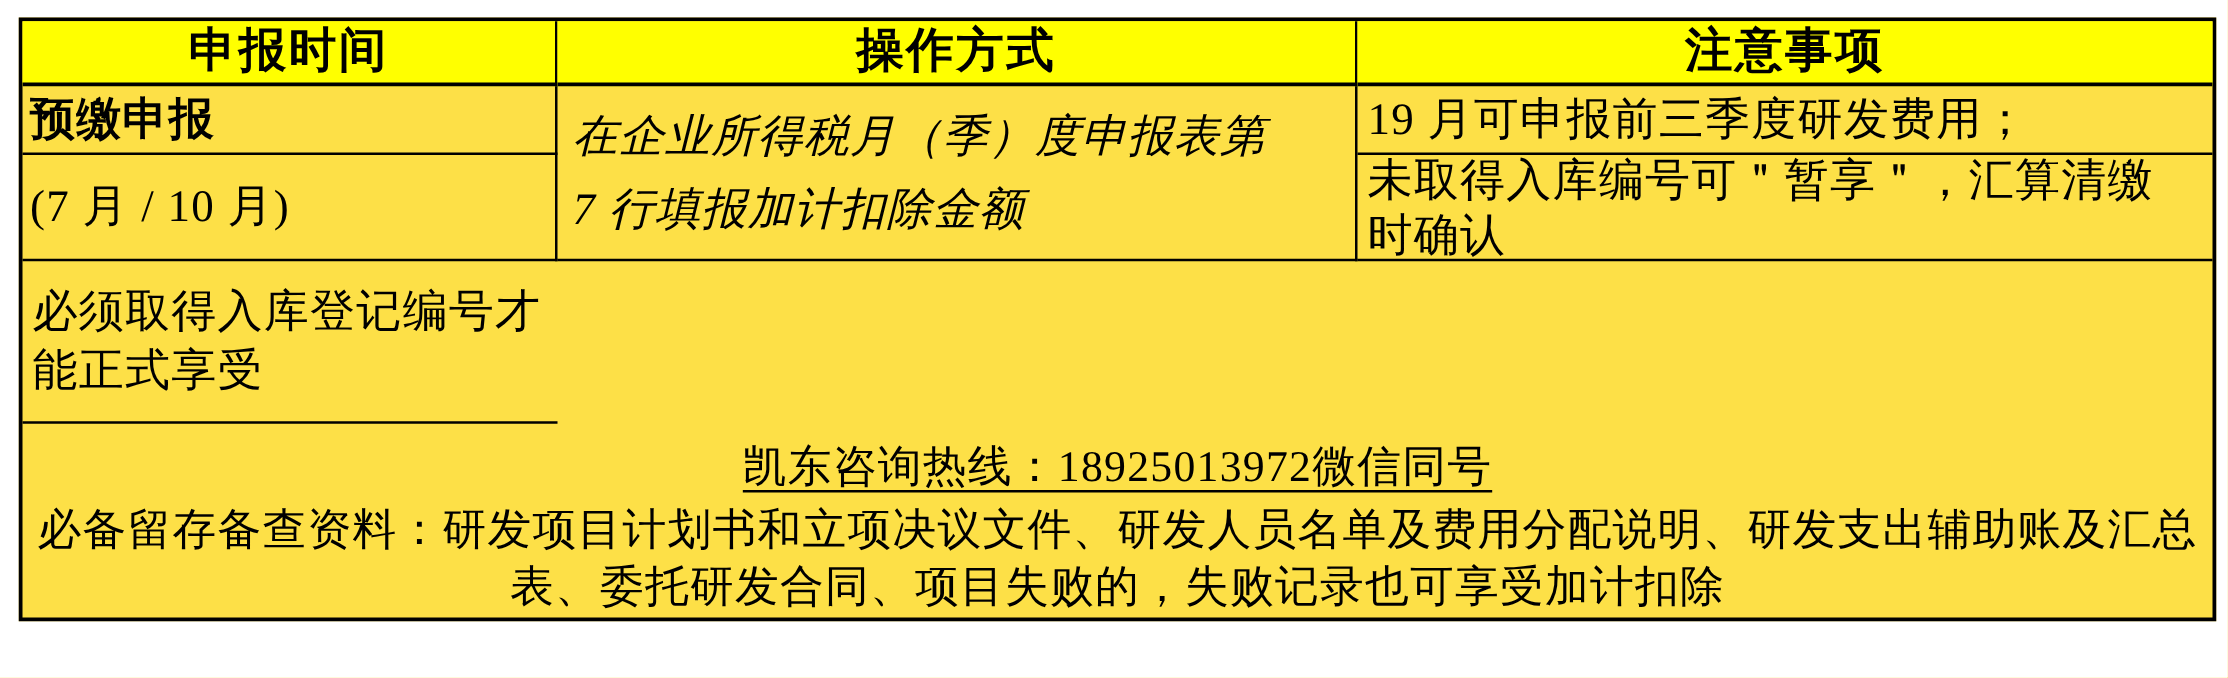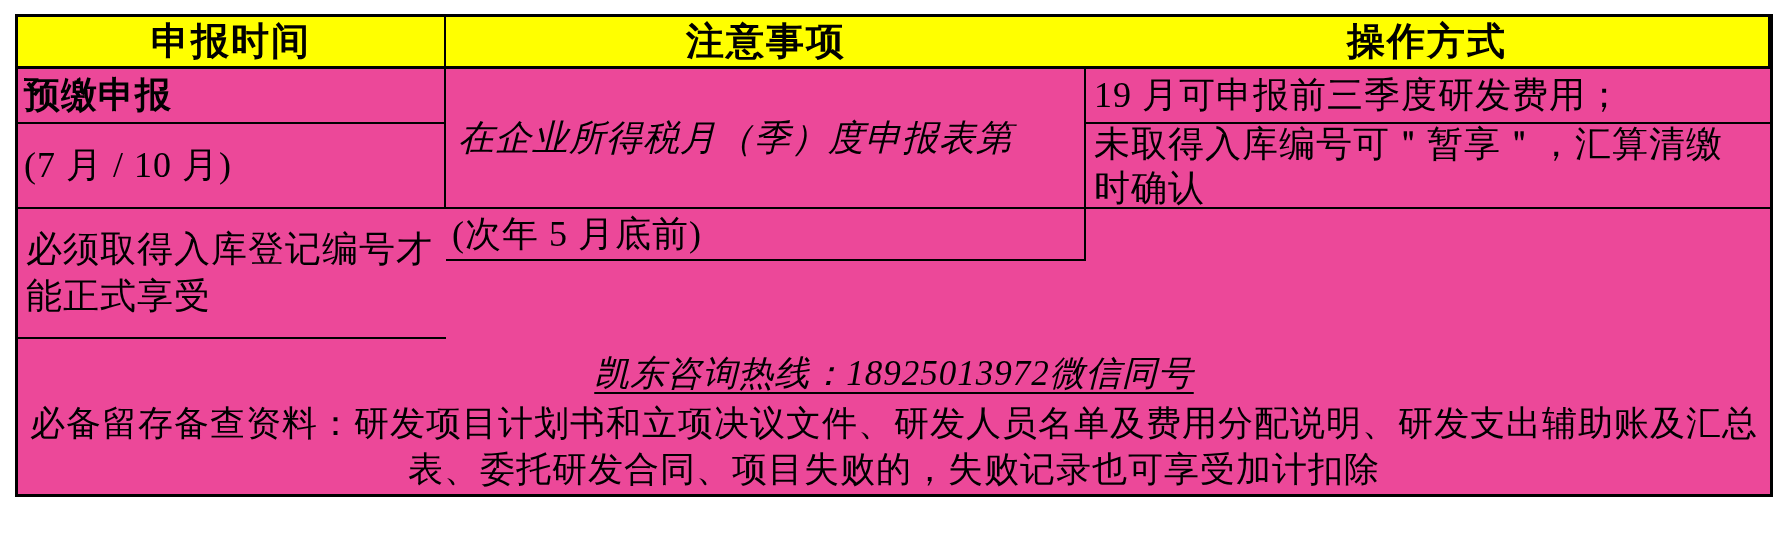--- a/index.html
+++ b/index.html
@@ -19,21 +19,21 @@
   .tbl {
     position: absolute;
     left: 15px;
     top: 14px;
     width: 1752px;
     height: 477px;
     border: 3px solid #000000;
     display: grid;
     grid-template-columns: 428px 640px 1fr;
     grid-template-rows: 52px 55px 85px 52px 78px 1fr;
-    background: #ec4899;
+    background: #fde047;
   }
   .cell {
     box-sizing: border-box;
     overflow: hidden;
     display: flex;
     flex-direction: column;
     justify-content: center;
     font-size: 36px;
     letter-spacing: 1px;
     line-height: 1.3;
@@ -63,65 +63,62 @@
     text-align: center;
     justify-content: flex-start;
     padding-top: 8px;
     font-size: 35px;
   }
   .hotline {
     line-height: 54px;
     text-decoration: underline;
     text-decoration-thickness: 2px;
     text-underline-offset: 7px;
-    font-style: italic;
   }
   .materials-line { line-height: 46px; }
 </style>
 </head>
 <body>
 
 <div class="page">
   <div class="tbl">
 
     <div class="cell hdr br bb3">
       <span>申报时间</span>
     </div>
+    <div class="cell hdr br bb3">
+      <span>操作方式</span>
+    </div>
     <div class="cell hdr bb3">
       <span>注意事项</span>
-    </div>
-    <div class="cell hdr br bb3">
-      <span>操作方式</span>
     </div>
 
     <div class="cell c1 bold br bb">
       <span>预缴申报</span>
     </div>
     <div class="cell c2 br bb span2rows">
       <span class="op1-line">在企业所得税月（季）度申报表第</span>
+      <span class="op1-line">7 行填报加计扣除金额</span>
     </div>
     <div class="cell c3 bb">
       <span>19 月可申报前三季度研发费用；</span>
     </div>
 
     <div class="cell c1 br bb">
       <span>(7 月 / 10 月)</span>
     </div>
     <div class="cell c3 bb">
       <span class="note2-line">未取得入库编号可＂暂享＂，汇算清缴</span>
       <span class="note2-line">时确认</span>
     </div>
 
     <div class="cell c3 bb span2rows">
       <span>必须取得入库登记编号才能正式享受</span>
     </div>
 
-    <div class="cell c1 br bb">
-      <span>(次年 5 月底前)</span>
-    </div>
 
     <div class="cell footer">
       <div class="hotline">凯东咨询热线：18925013972微信同号</div>
       <div class="materials-line">必备留存备查资料：研发项目计划书和立项决议文件、研发人员名单及费用分配说明、研发支出辅助账及汇总</div>
       <div class="materials-line">表、委托研发合同、项目失败的，失败记录也可享受加计扣除</div>
     </div>
 
   </div>
 </div>
 

